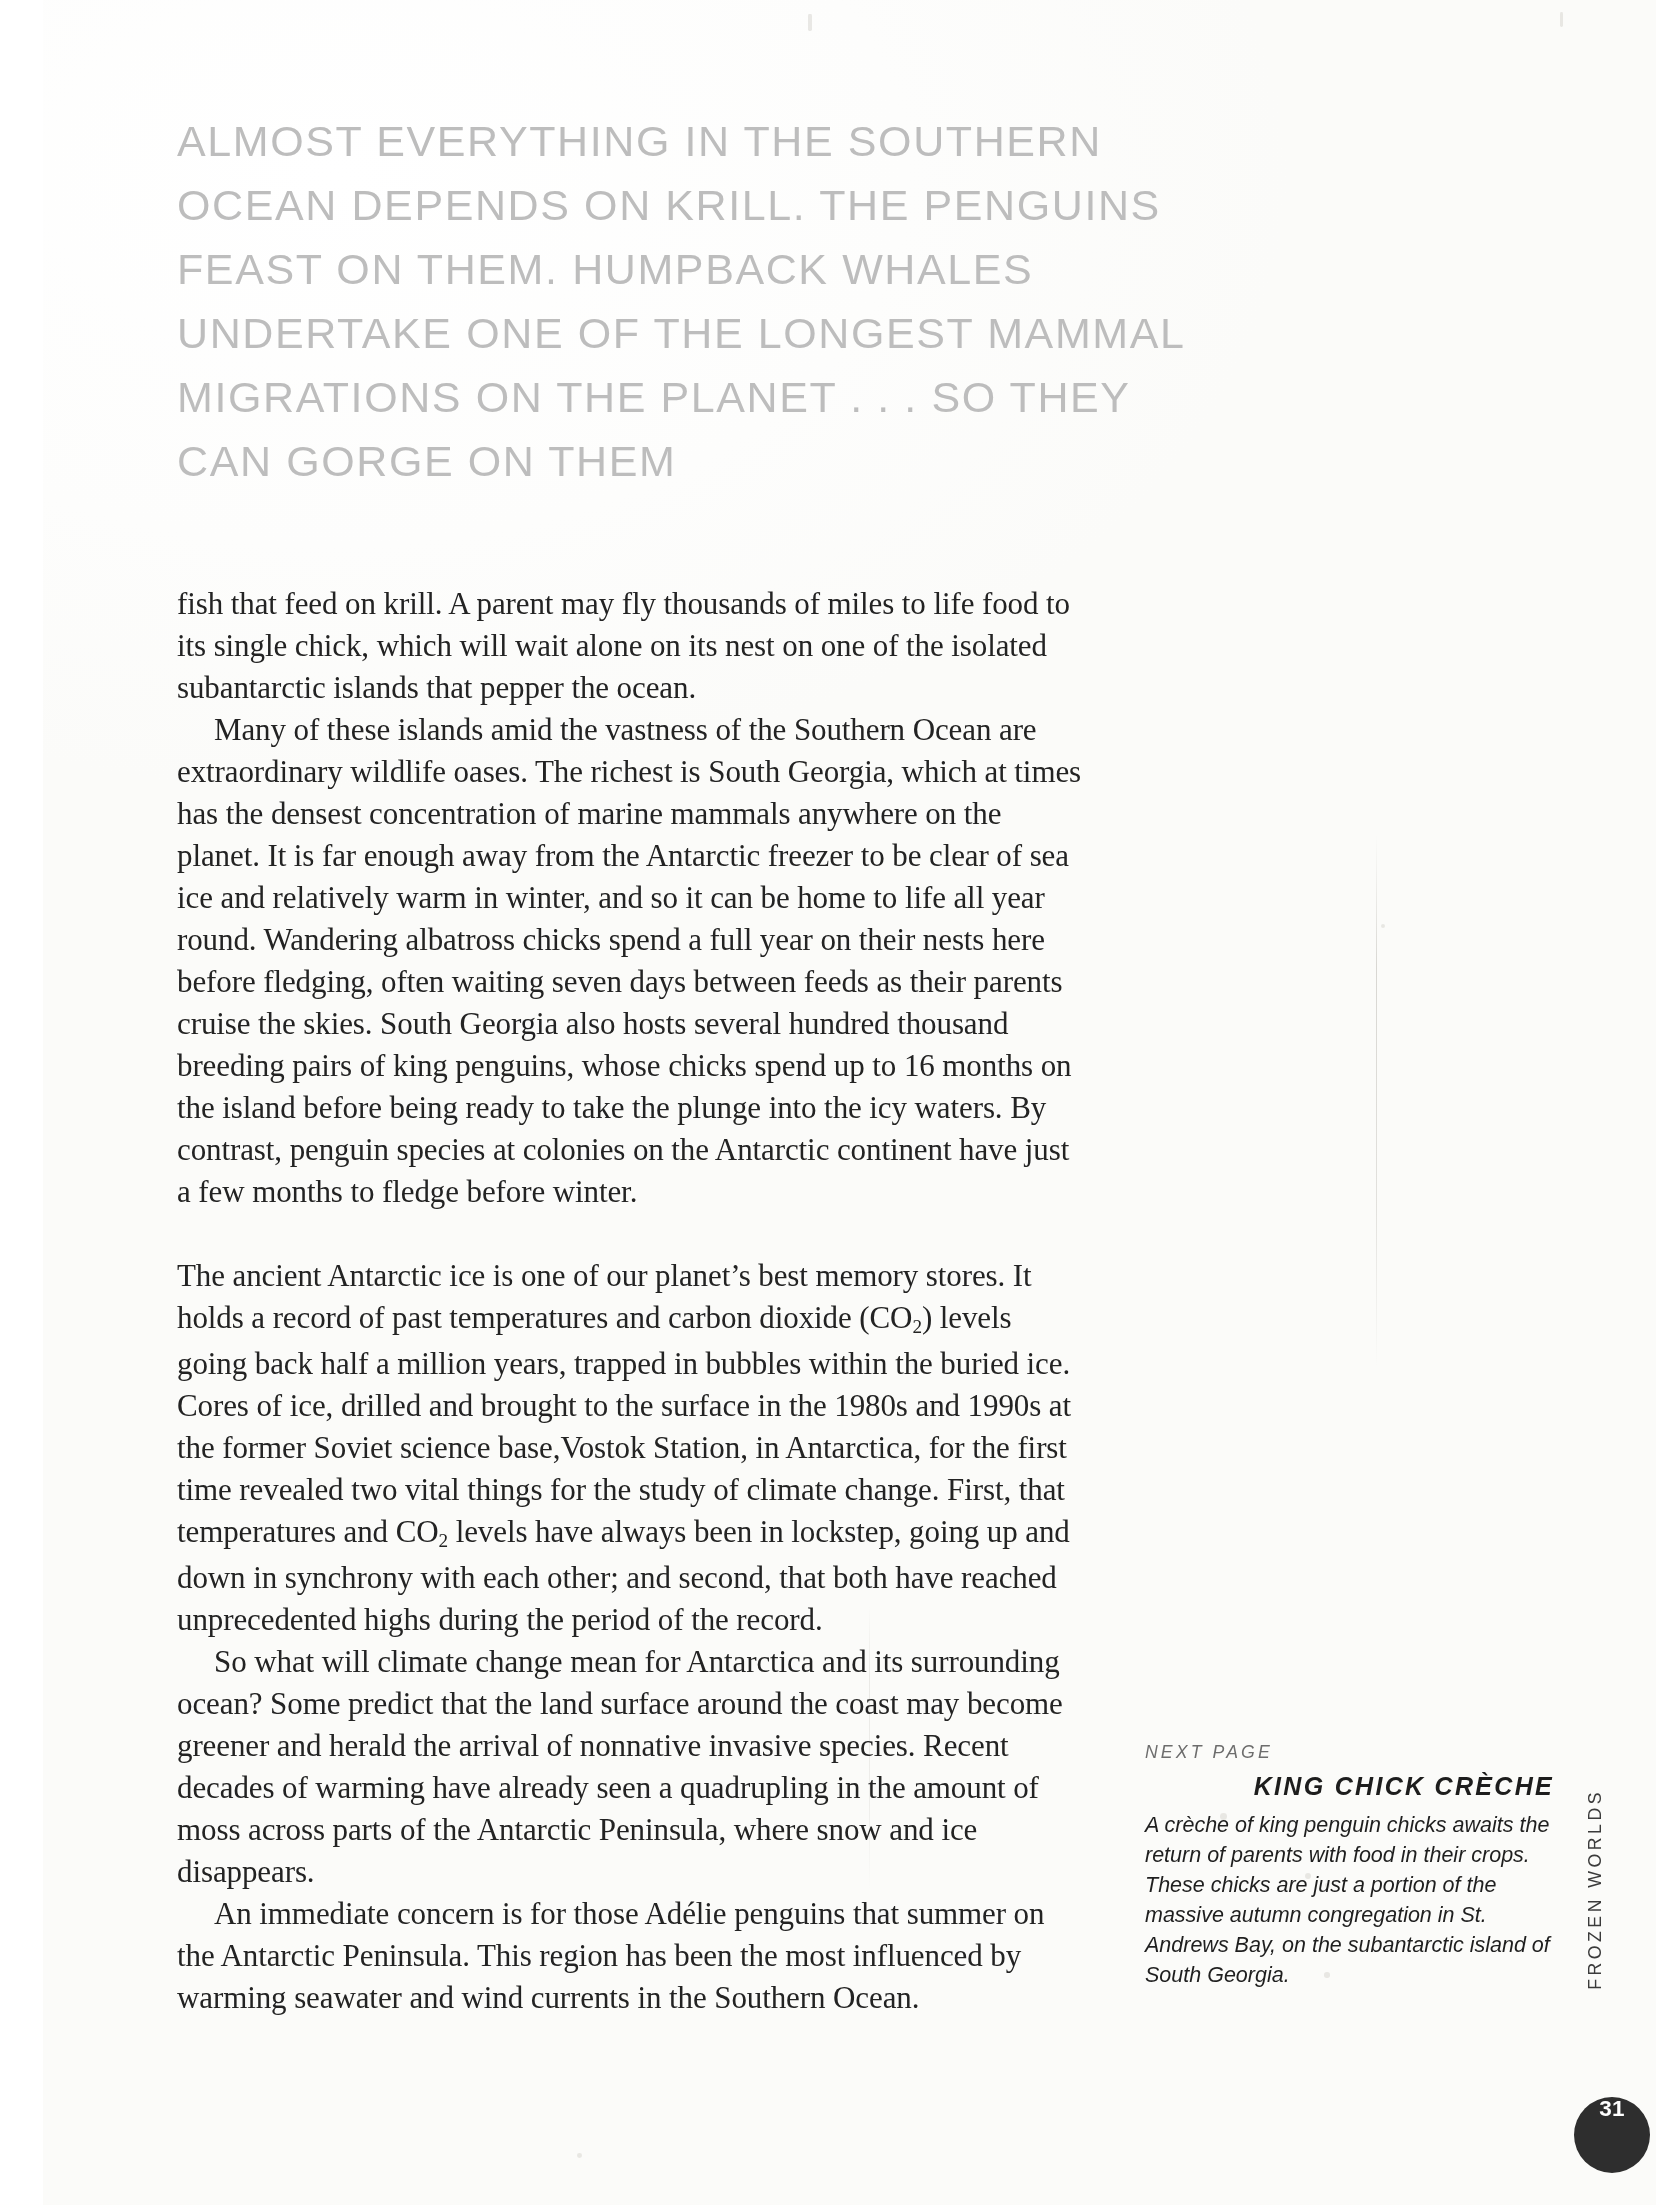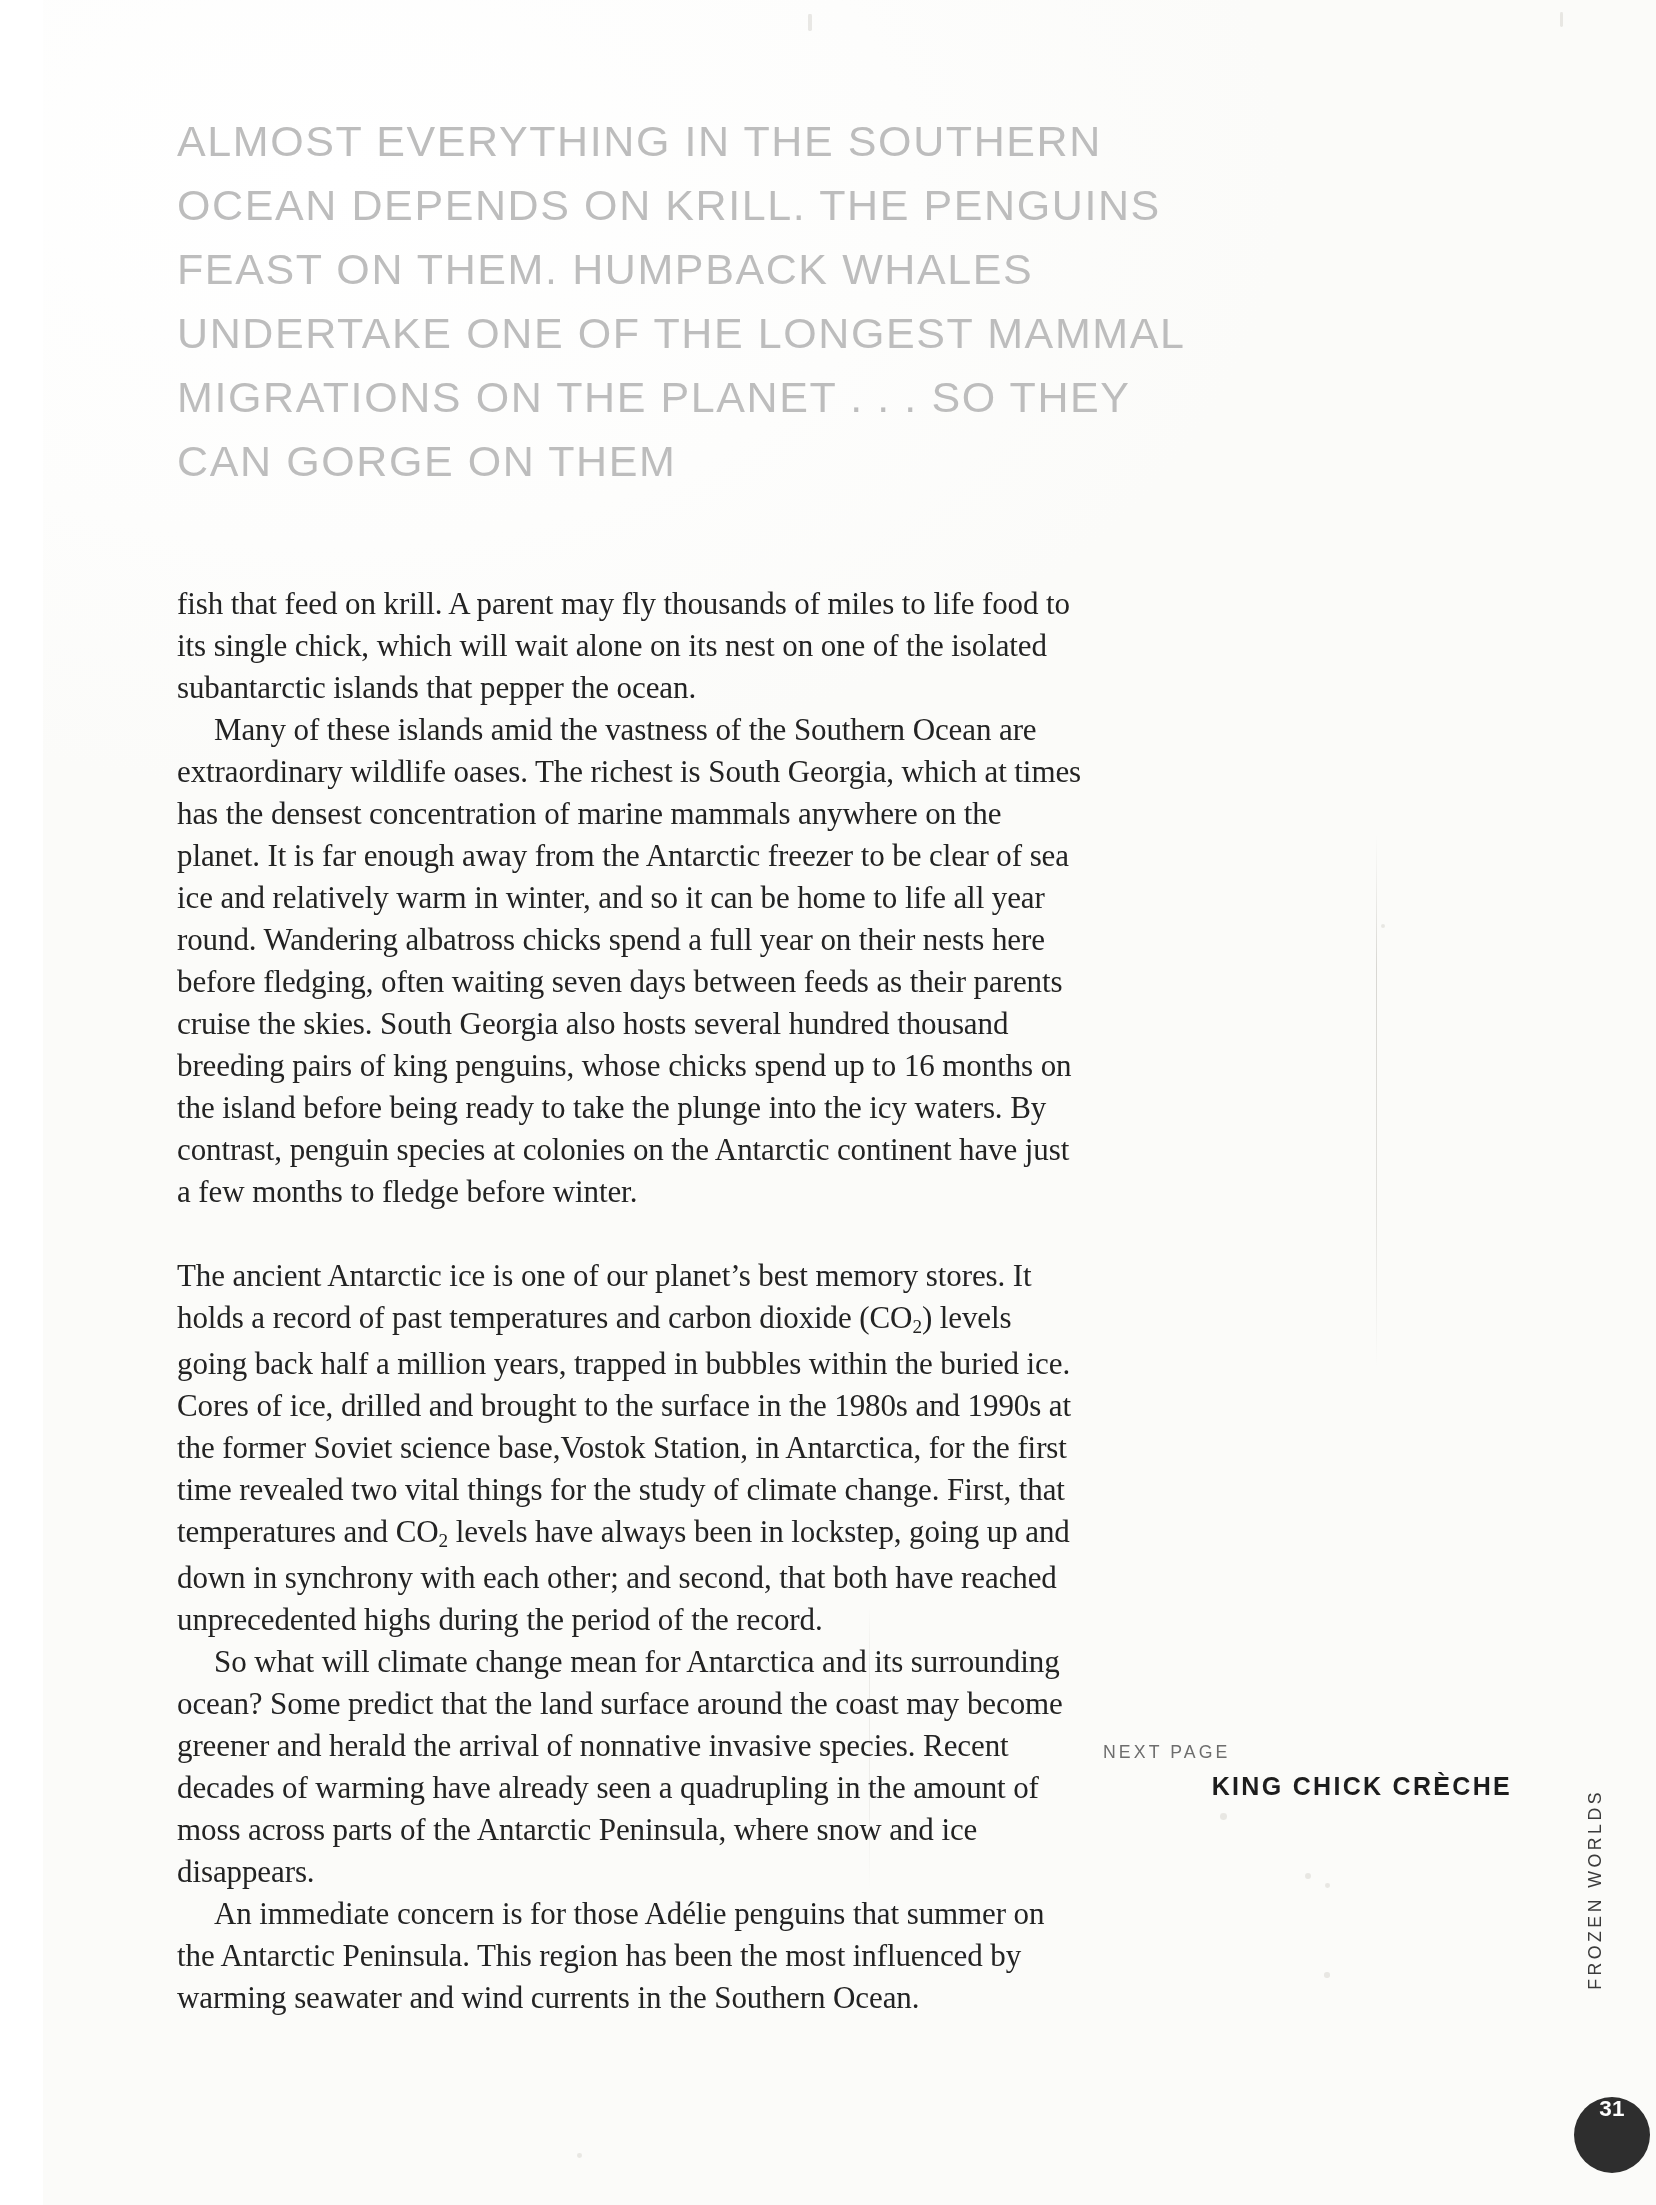--- a/index.html
+++ b/index.html
@@ -75,25 +75,26 @@
   .bodycol sub {
     font-size: 0.62em;
     vertical-align: baseline;
     position: relative;
     top: 0.26em;
   }
 
   
   .caption {
     position: absolute;
-    left: 1060px;
+    left: 1102px;
     top: 1742px;
     width: 409px;
     font-family: "Liberation Sans", sans-serif;
     color: #2b2b2b;
+    font-style: italic;
   }
   .caption .kicker {
     font-size: 17.7px;
     letter-spacing: 3.1px;
     color: #6d6d6d;
     font-weight: 400;
     text-transform: uppercase;
     margin-bottom: 8.9px;
   }
   .caption .cap-title {
@@ -183,20 +184,21 @@
     <p class="gap"><span>The ancient Antarctic ice is one of our planet’s best memory stores. It holds a record of past temperatures and carbon dioxide (CO</span><sub>2</sub><span>) levels going back half a million years, trapped in bubbles within the buried ice. Cores of ice, drilled and brought to the surface in the 1980s and 1990s at the former Soviet science base,Vostok Station, in Antarctica, for the first time revealed two vital things for the study of climate change. First, that temperatures and CO</span><sub>2</sub><span> levels have always been in lockstep, going up and down in synchrony with each other; and second, that both have reached unprecedented highs during the period of the record.</span></p>
 
     <p class="indent">So what will climate change mean for Antarctica and its surrounding ocean? Some predict that the land surface around the coast may become greener and herald the arrival of nonnative invasive species. Recent decades of warming have already seen a quadrupling in the amount of moss across parts of the Antarctic Peninsula, where snow and ice disappears.</p>
 
     <p class="indent">An immediate concern is for those Adélie penguins that summer on the Antarctic Peninsula. This region has been the most influenced by warming seawater and wind currents in the Southern Ocean.</p>
   </div>
 
   <div class="caption">
     <div class="kicker">NEXT PAGE</div>
     <div class="cap-title">KING CHICK CRÈCHE</div>
+    <div class="cap-body">A crèche of king penguin chicks awaits the return of parents with food in their crops. These chicks are just a portion of the massive autumn congregation in St. Andrews Bay, on the subantarctic island of South Georgia.</div>
   </div>
 
   <div class="runninghead">FROZEN WORLDS</div>
 
   <div class="folio">
     <span>31</span>
   </div>
 
 </div>
 

